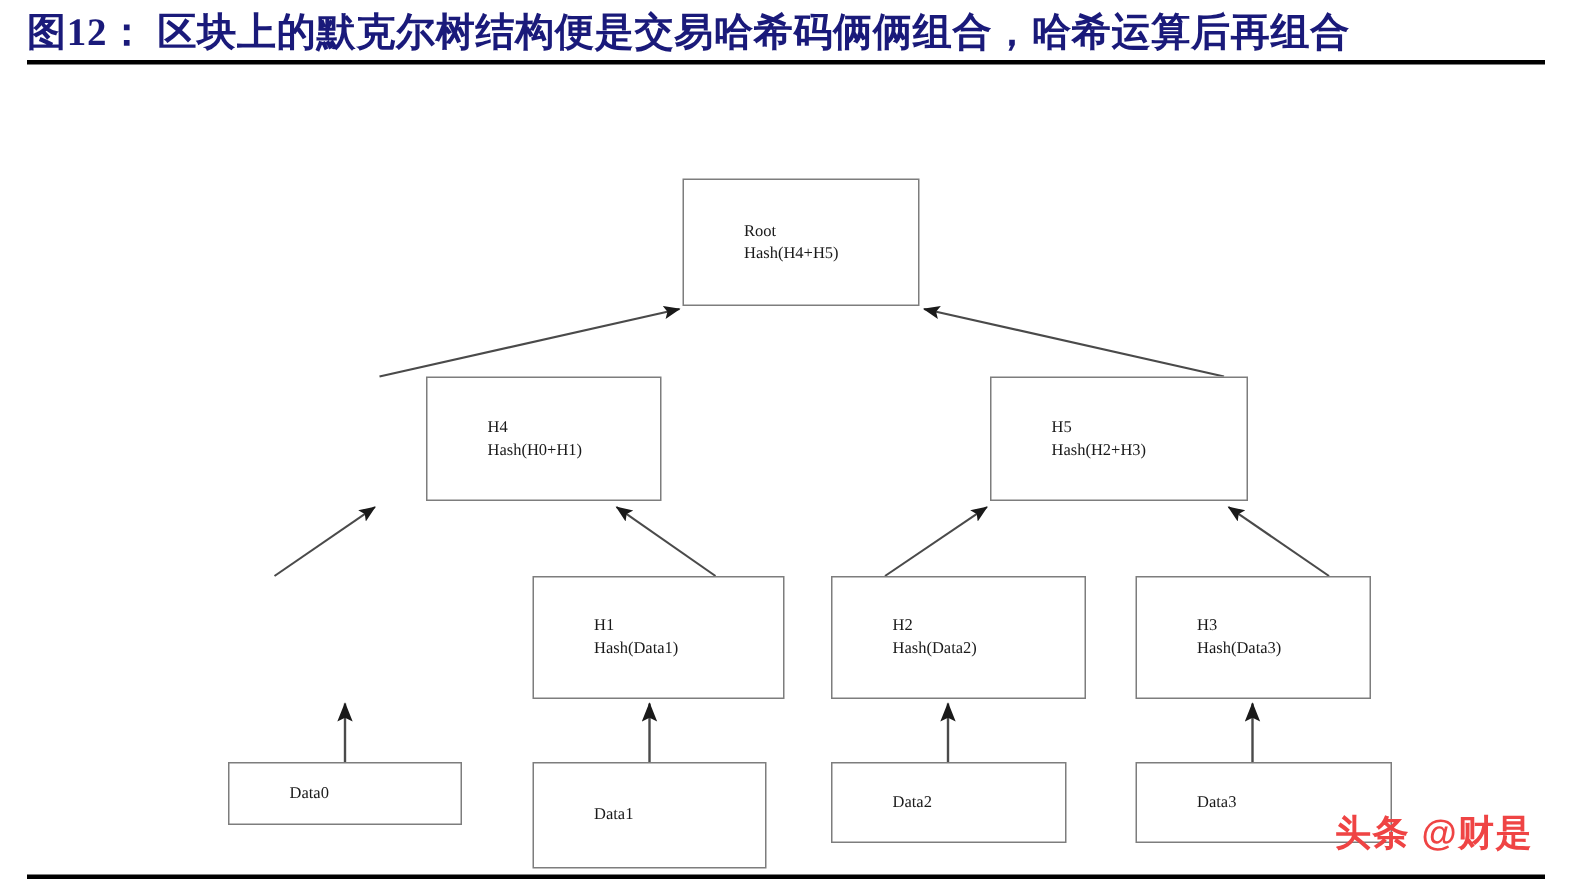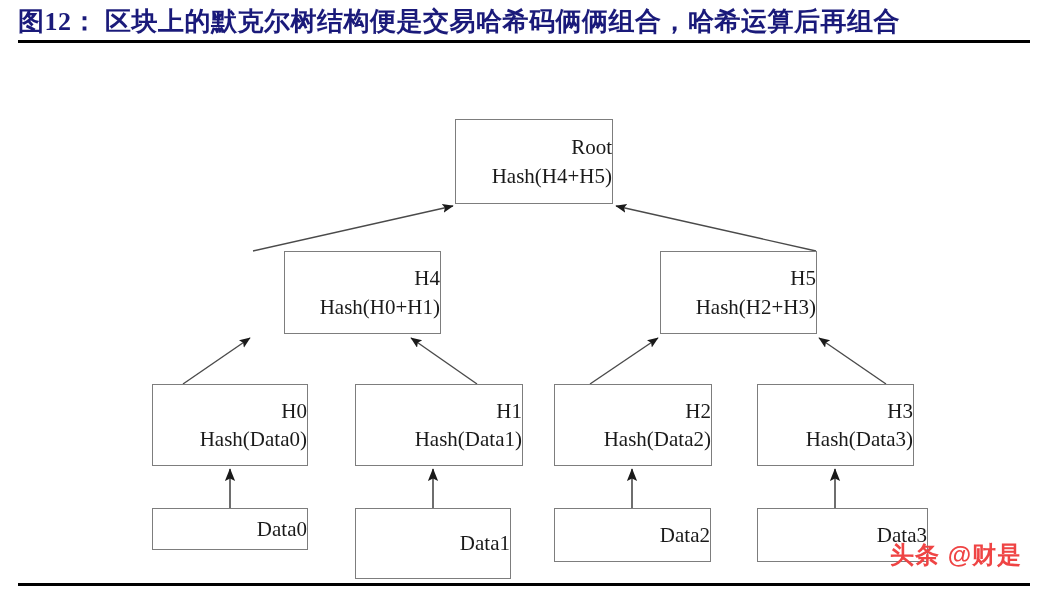--- a/index.html
+++ b/index.html
@@ -60,37 +60,38 @@
     height: 537px;
   }
 
   .node-box {
     position: absolute;
     box-sizing: border-box;
     border: 1.5px solid #7d7d7d;
     background: #ffffff;
     display: flex;
     flex-direction: column;
-    align-items: flex-end;
+    align-items: flex-start;
     justify-content: center;
     font-family: "Liberation Serif", "DejaVu Serif", serif;
-    font-size: 21px;
+    font-size: 11px;
     color: #1a1a1a;
     line-height: 1.35;
     z-index: 3;
+    padding-left: 40px;
   }
   .node-line { display: block; white-space: nowrap; }
 
   
   #node-root { left: 455px; top: 73px;  width: 158px; height: 85px; }
   #node-h4   { left: 252px; top: 205px; width: 157px; height: 83px; margin-left: 32px; }
-  #node-h5   { left: 660px; top: 205px; width: 157px; height: 83px; }
+  #node-h5   { left: 660px; top: 205px; width: 172px; height: 83px; }
   #node-h0   { left: 152px; top: 338px; width: 156px; height: 82px; }
   #node-h1   { left: 355px; top: 338px; width: 168px; height: 82px; }
-  #node-h2   { left: 554px; top: 338px; width: 158px; height: 82px; }
+  #node-h2   { left: 554px; top: 338px; width: 170px; height: 82px; }
   #node-h3   { left: 757px; top: 338px; width: 157px; height: 82px; }
   #node-data0 { left: 152px; top: 462px; width: 156px; height: 42px; }
   #node-data1 { left: 355px; top: 462px; width: 156px; height: 71px; }
   #node-data2 { left: 554px; top: 462px; width: 157px; height: 54px; }
   #node-data3 { left: 757px; top: 462px; width: 171px; height: 54px; }
 
   #edge-layer {
     position: absolute;
     left: 0; top: 0;
     width: 1046px; height: 537px;
@@ -153,24 +154,20 @@
 
   <div class="node-box" id="node-h4">
     <span class="node-line">H4</span>
     <span class="node-line">Hash(H0+H1)</span>
   </div>
   <div class="node-box" id="node-h5">
     <span class="node-line">H5</span>
     <span class="node-line">Hash(H2+H3)</span>
   </div>
 
-  <div class="node-box" id="node-h0">
-    <span class="node-line">H0</span>
-    <span class="node-line">Hash(Data0)</span>
-  </div>
   <div class="node-box" id="node-h1">
     <span class="node-line">H1</span>
     <span class="node-line">Hash(Data1)</span>
   </div>
   <div class="node-box" id="node-h2">
     <span class="node-line">H2</span>
     <span class="node-line">Hash(Data2)</span>
   </div>
   <div class="node-box" id="node-h3">
     <span class="node-line">H3</span>

